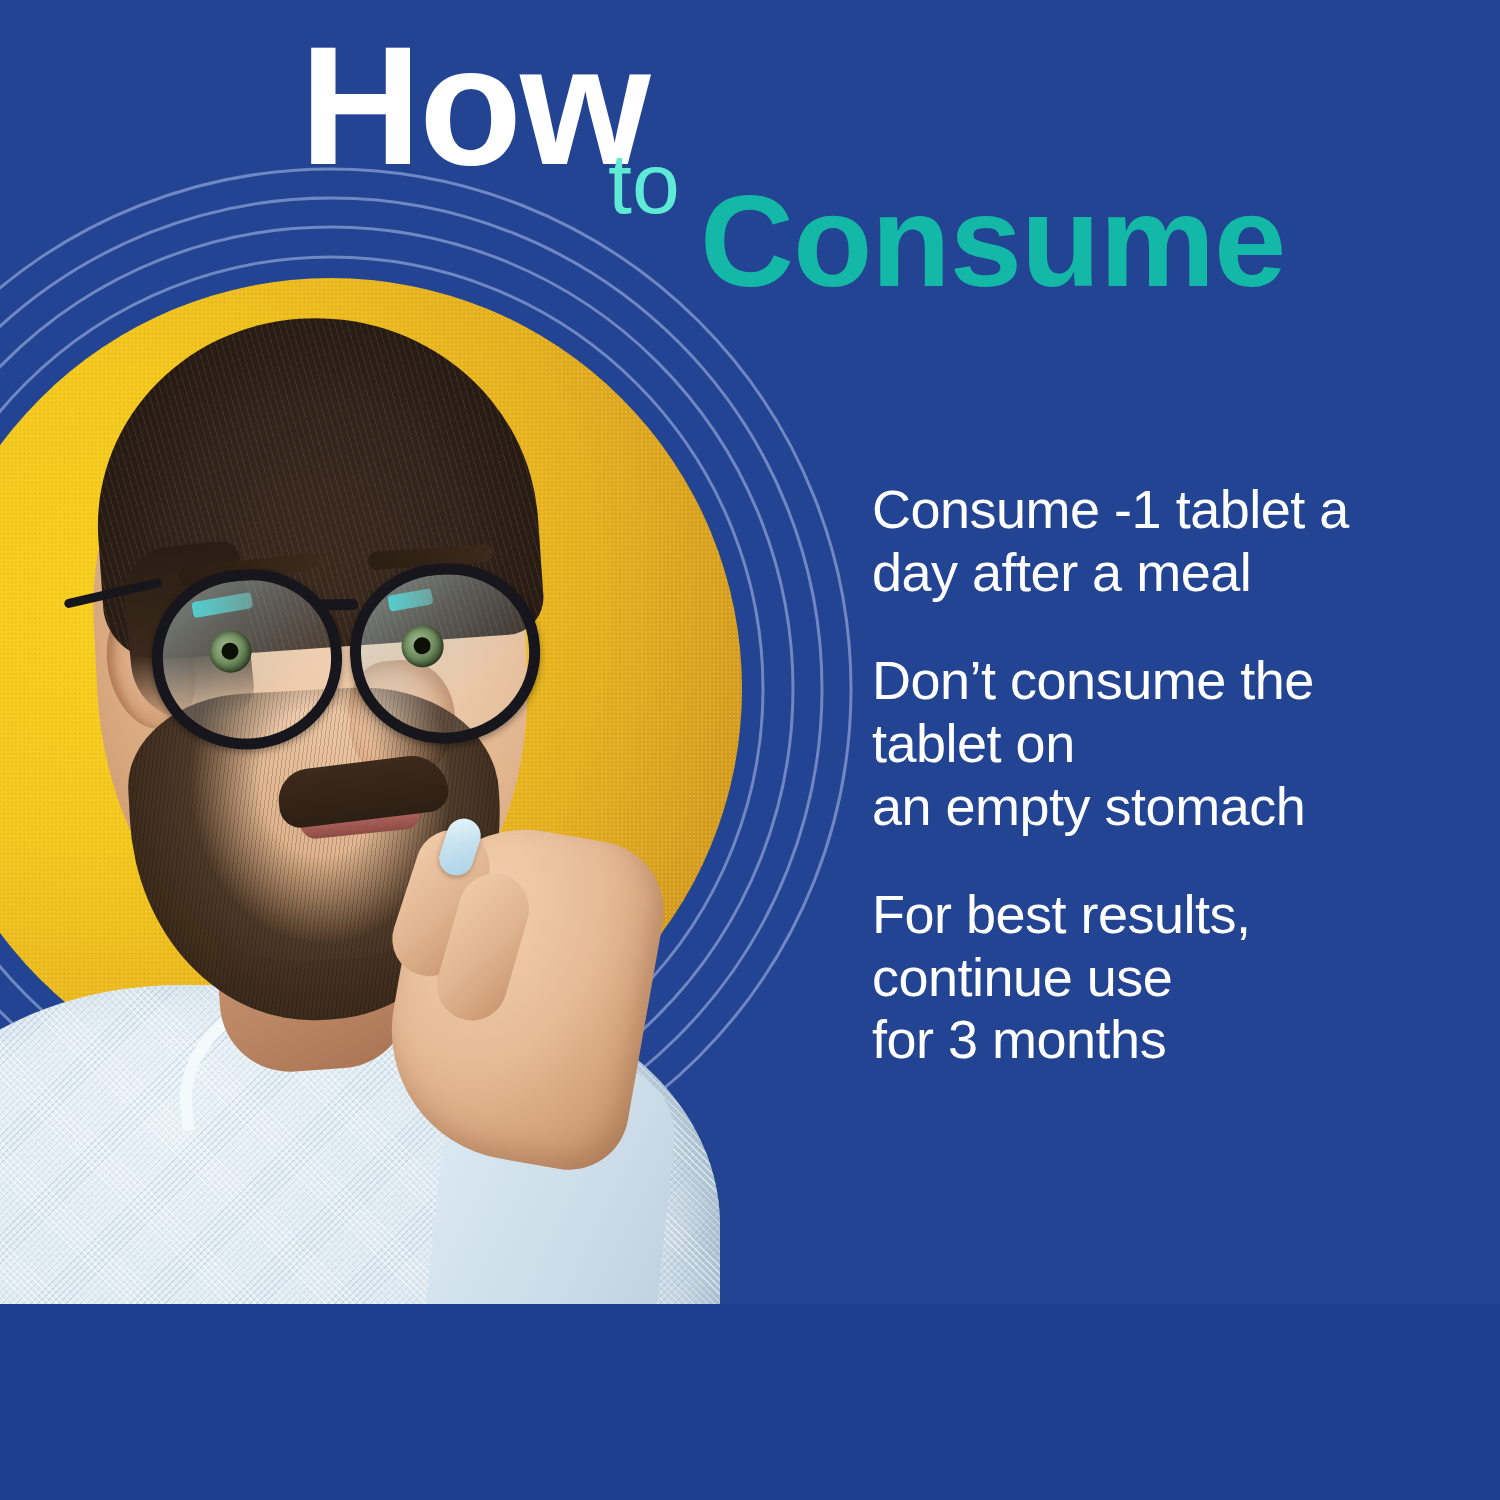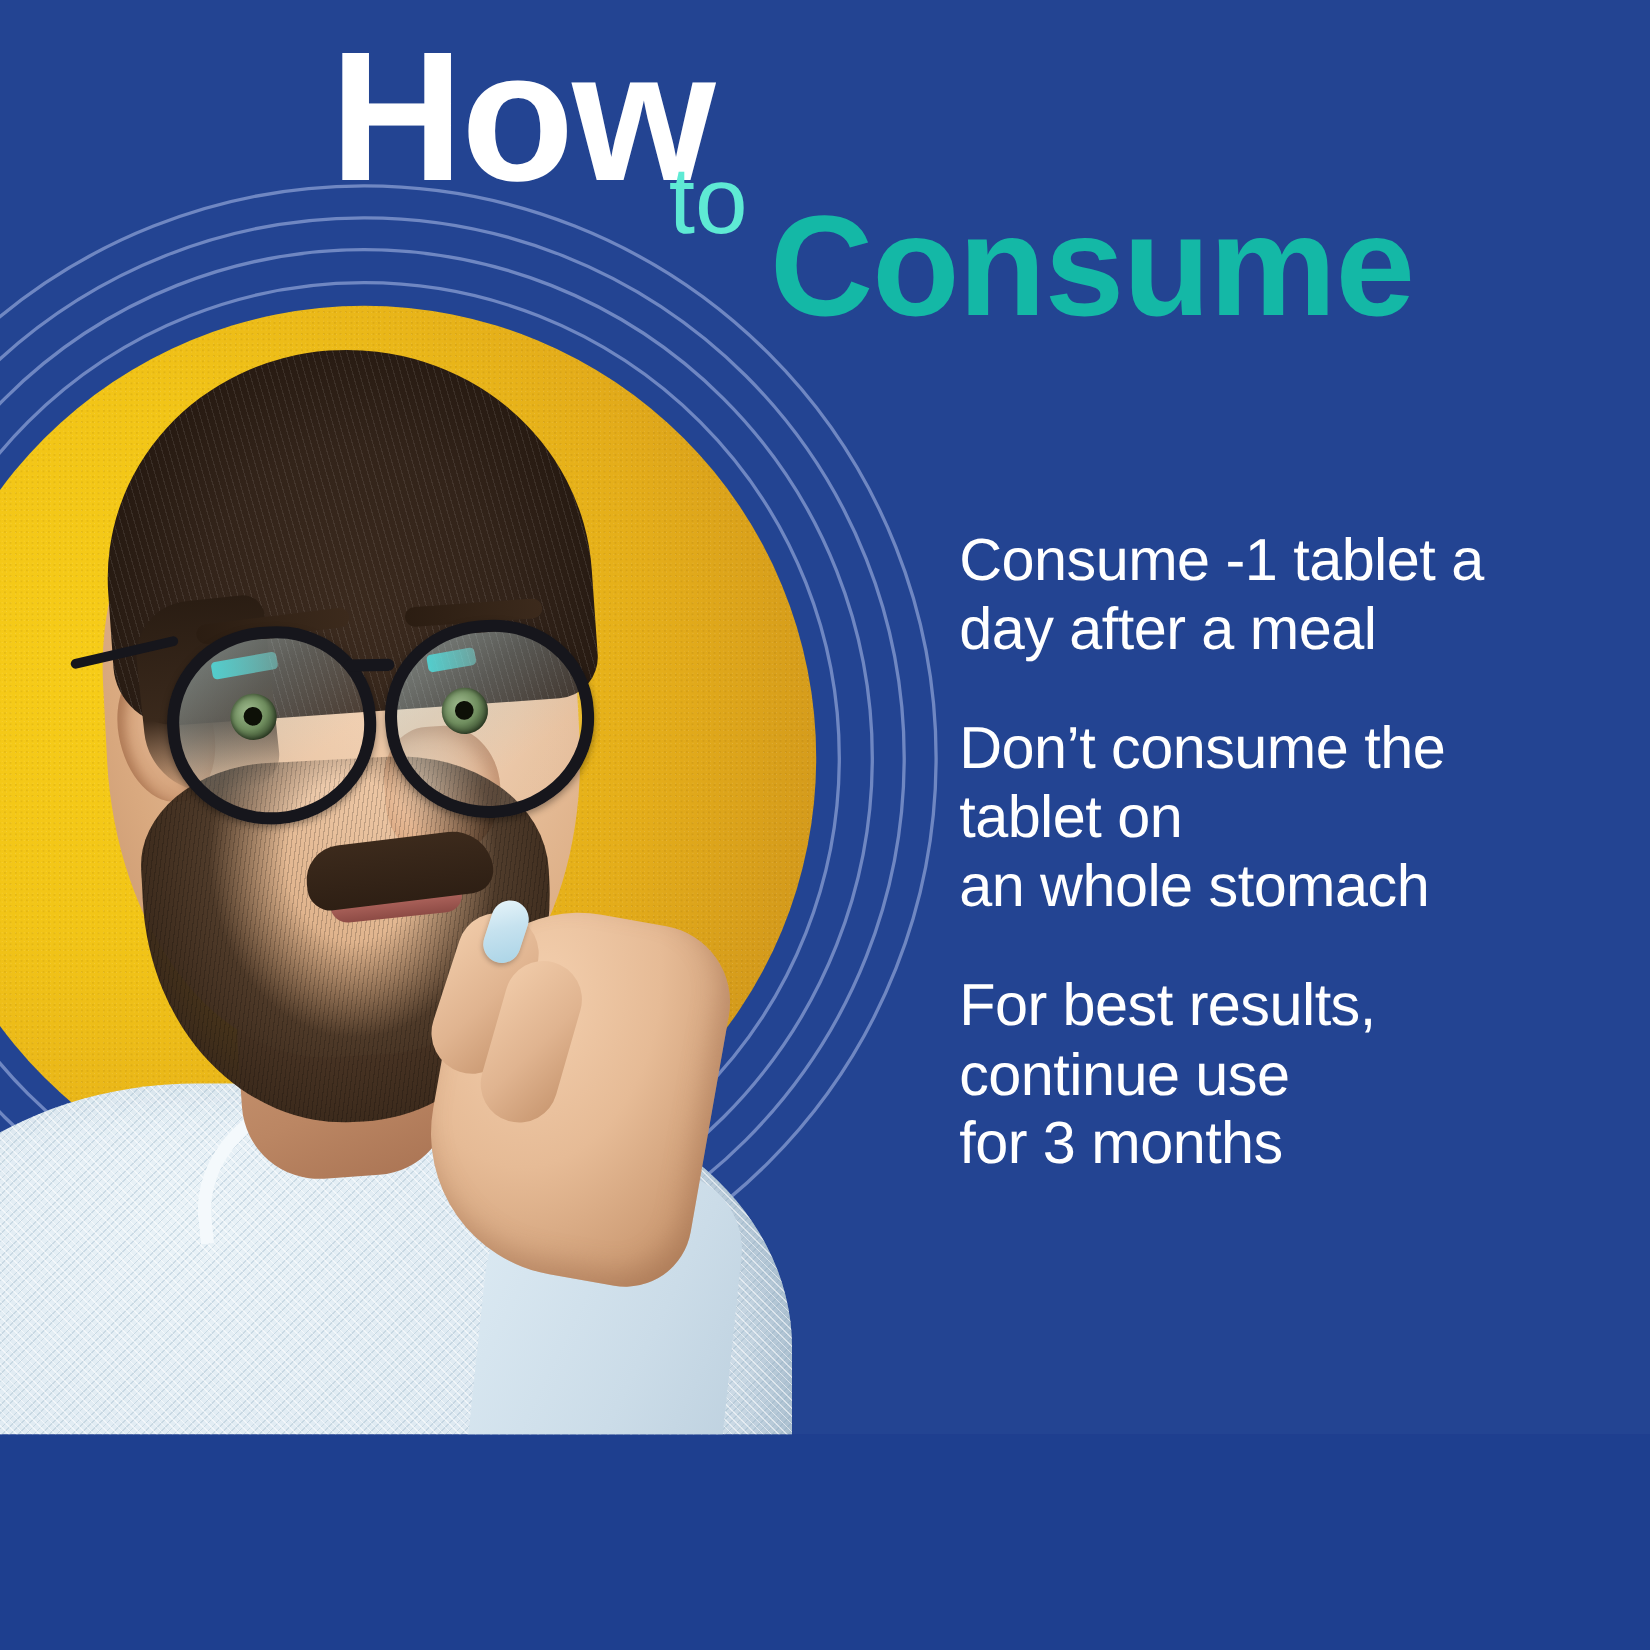--- a/index.html
+++ b/index.html
@@ -439,19 +439,19 @@
     <div class="hl-row1">How</div>
     <div class="hl-to">to</div>
     <div class="hl-row2">Consume</div>
   </div>
 
   <div class="steps">
     <div class="step">Consume -1 tablet a
 day after a meal</div>
     <div class="step">Don’t consume the
 tablet on
-an whole stomach</div>
+an empty stomach</div>
     <div class="step">For best results,
 continue use
 for 3 months</div>
   </div>
 
 </div>
 
 </body></html>

